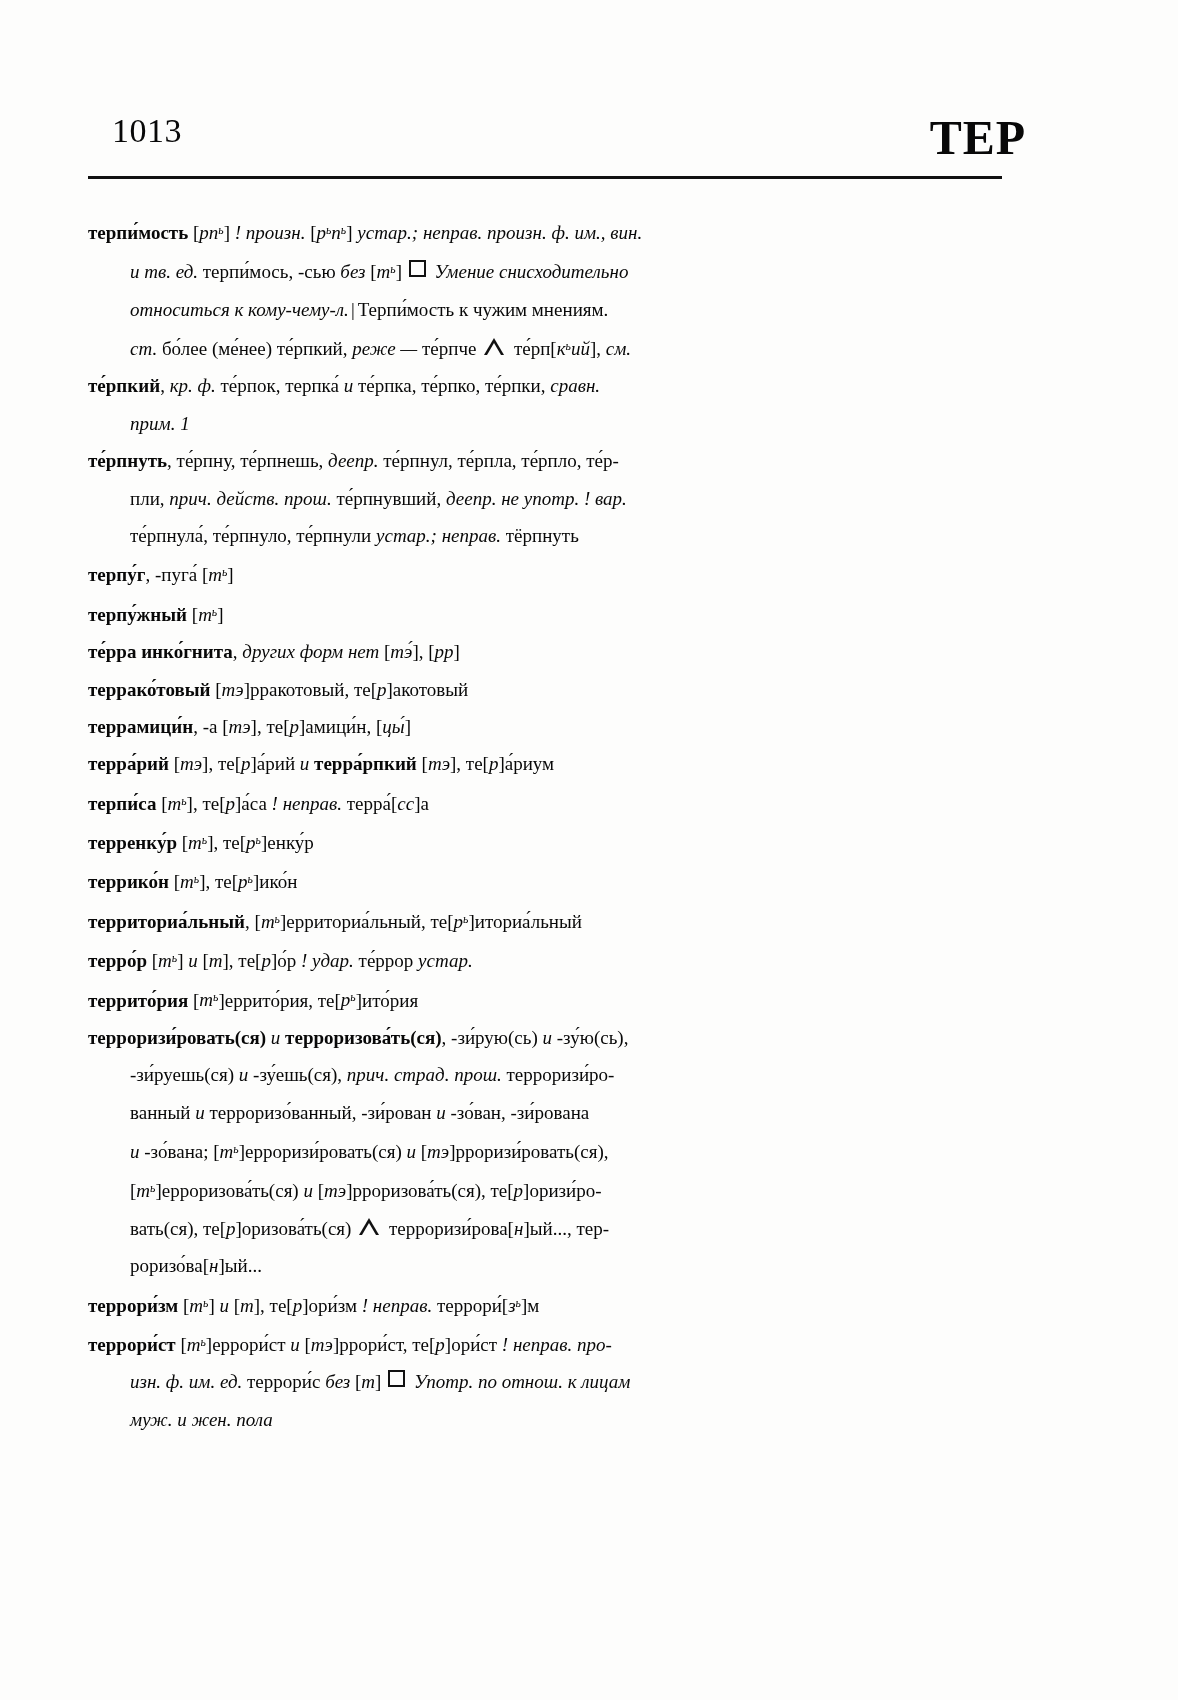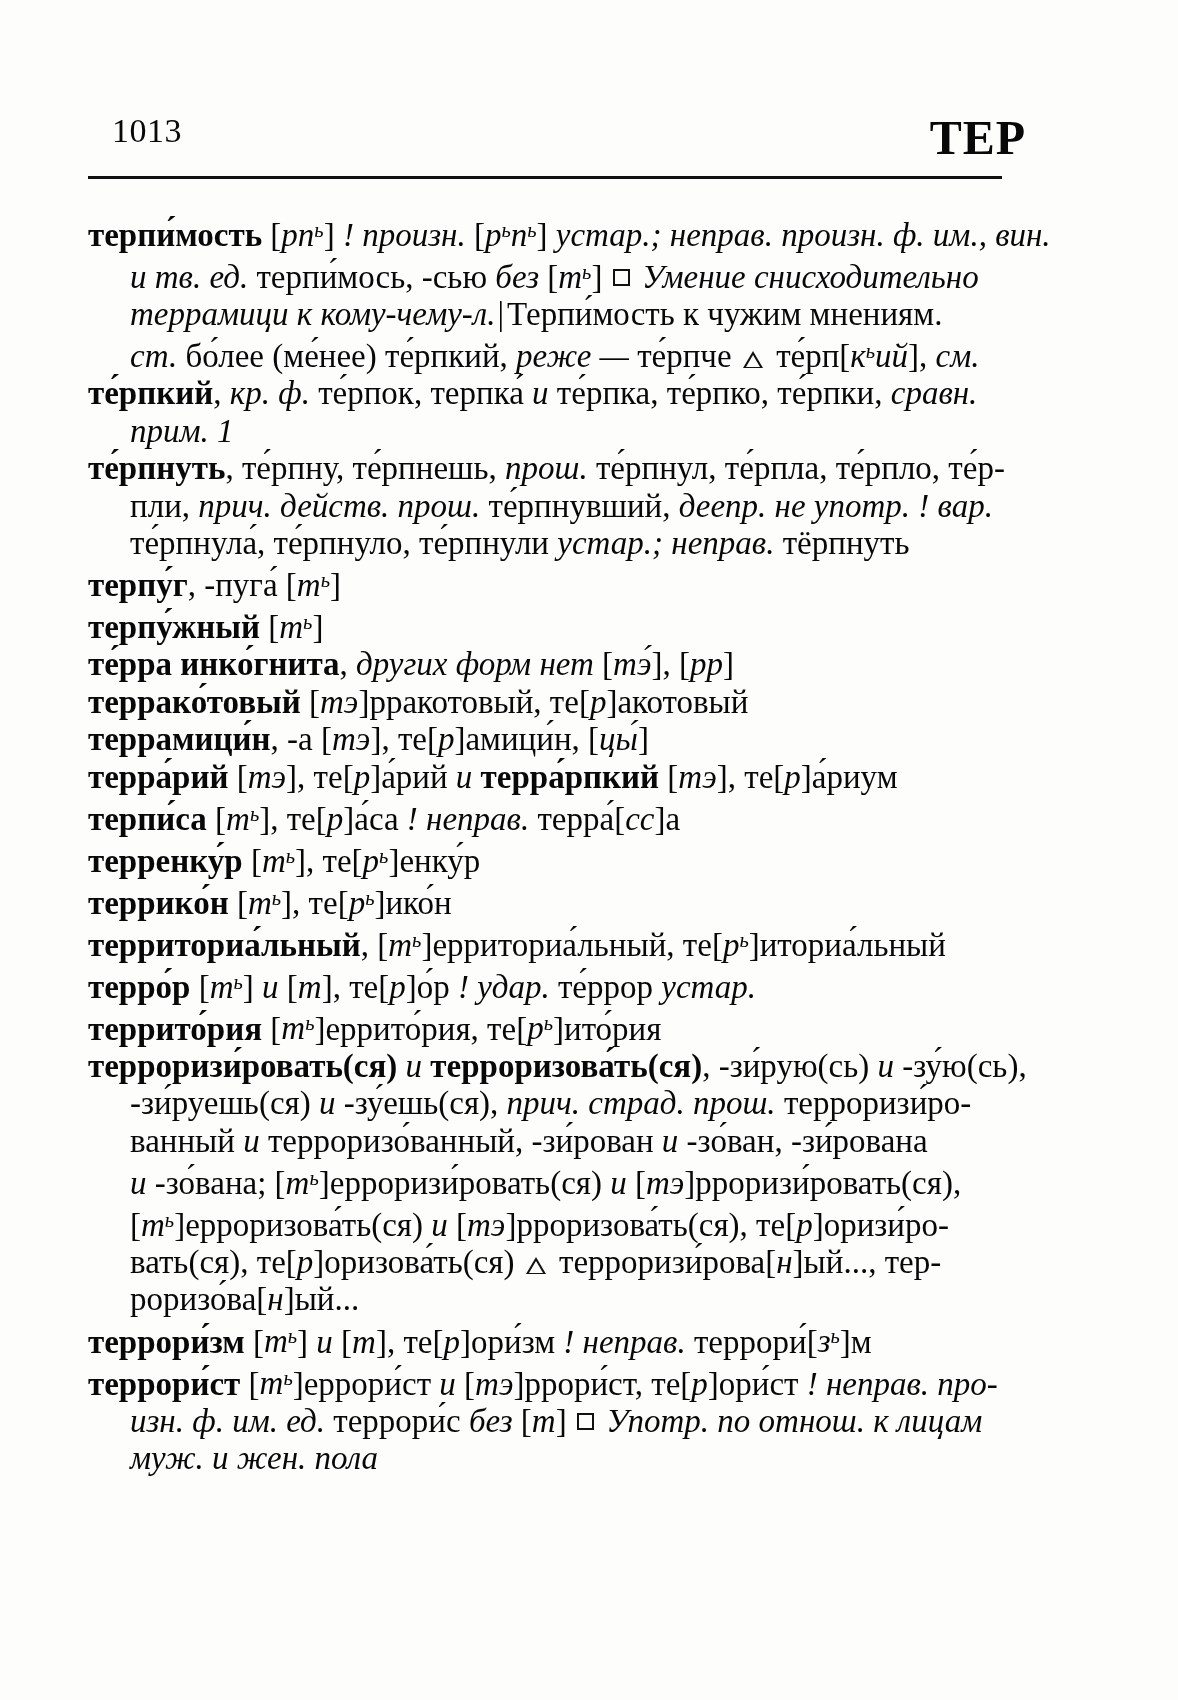--- a/index.html
+++ b/index.html
@@ -55,21 +55,21 @@
     height: 3px;
     background: #111;
   }
 
   
   .entries {
     position: absolute;
     left: 88px;
     top: 212px;
     width: 918px;
-    font-size: 33px;
+    font-size: 19px;
     line-height: 37.4px;
   }
 
   .entry {
     margin: 0 0 0 0;
     padding: 0;
     text-indent: 0;
     padding-left: 42px;
   }
   .entry > .ln {
@@ -145,31 +145,31 @@
     <div class="folio">1013</div>
     <div class="guideword">ТЕР</div>
   </div>
   <div class="rule"></div>
 
   <div class="entries">
 
     <div class="entry">
       <span class="ln first"><b>терпи́мость</b> [<i>рп<span class="sup">ь</span></i>] <i>! произн.</i> [<i>р<span class="sup">ь</span>п<span class="sup">ь</span></i>] <i>устар.; неправ. произн. ф. им., вин.</i></span>
       <span class="ln"><i>и тв. ед.</i> терпи́мось, -сью <i>без</i> [<i>т<span class="sup">ь</span></i>] <span class="box-mark"></span> <i>Умение снисходительно</i></span>
-      <span class="ln"><i>террамици к кому-чему-л.</i><span class="pipe">|</span>Терпи́мость к чужим мнениям.</span>
+      <span class="ln"><i>относиться к кому-чему-л.</i><span class="pipe">|</span>Терпи́мость к чужим мнениям.</span>
     </div>
 
     <div class="entry">
       <span class="ln"><i>ст.</i> бо́лее (ме́нее) те́рпкий, <i>реже —</i> те́рпче <span class="tri-mark"></span> те́рп[<i>к<span class="sup">ь</span>ий</i>], <i>см.</i></span>
       <span class="ln first"><b>те́рпкий</b>, <i>кр. ф.</i> те́рпок, терпка́ <i>и</i> те́рпка, те́рпко, те́рпки, <i>сравн.</i></span>
       <span class="ln"><i>прим. 1</i></span>
     </div>
 
     <div class="entry">
-      <span class="ln first"><b>те́рпнуть</b>, те́рпну, те́рпнешь, <i>прош.</i> те́рпнул, те́рпла, те́рпло, те́р-</span>
+      <span class="ln first"><b>те́рпнуть</b>, те́рпну, те́рпнешь, <i>деепр.</i> те́рпнул, те́рпла, те́рпло, те́р-</span>
       <span class="ln">пли, <i>прич. действ. прош.</i> те́рпнувший, <i>деепр. не употр.</i> <i>! вар.</i></span>
       <span class="ln">те́рпнула́, те́рпнуло, те́рпнули <i>устар.; неправ.</i> тёрпнуть</span>
     </div>
 
     <div class="entry">
       <span class="ln first"><b>терпу́г</b>, -пуга́ [<i>т<span class="sup">ь</span></i>]</span>
     </div>
 
     <div class="entry">
       <span class="ln first"><b>терпу́жный</b> [<i>т<span class="sup">ь</span></i>]</span>

